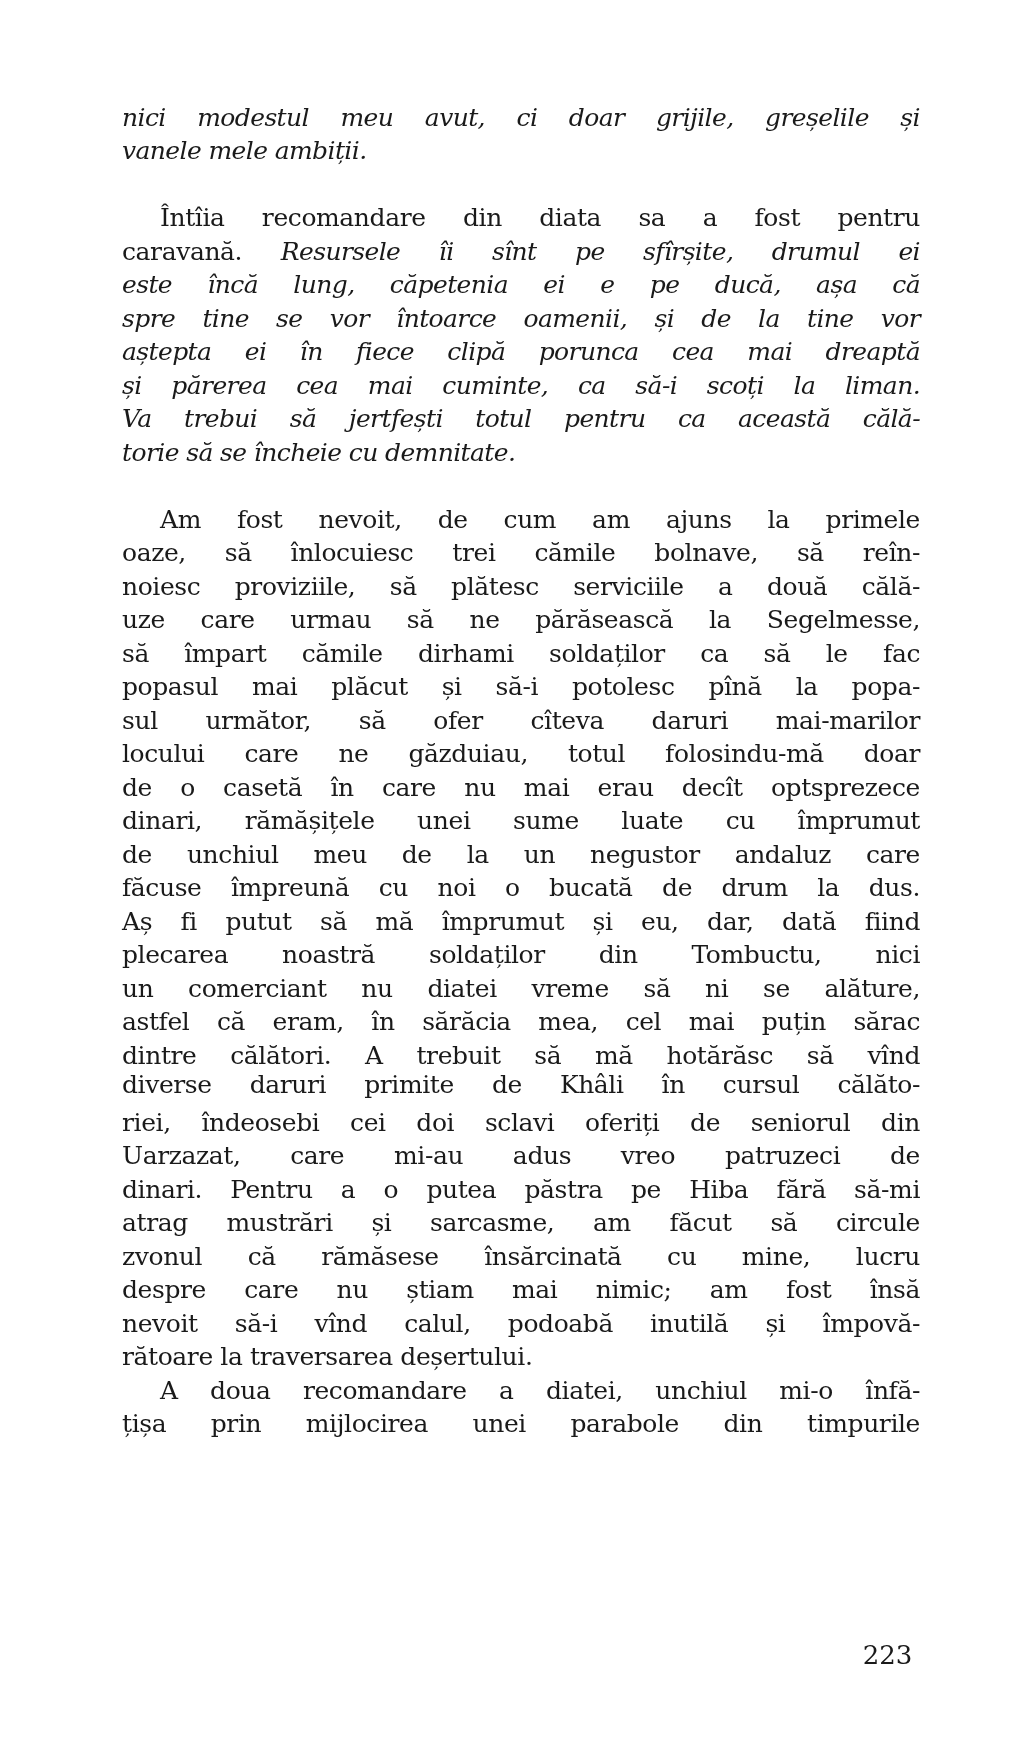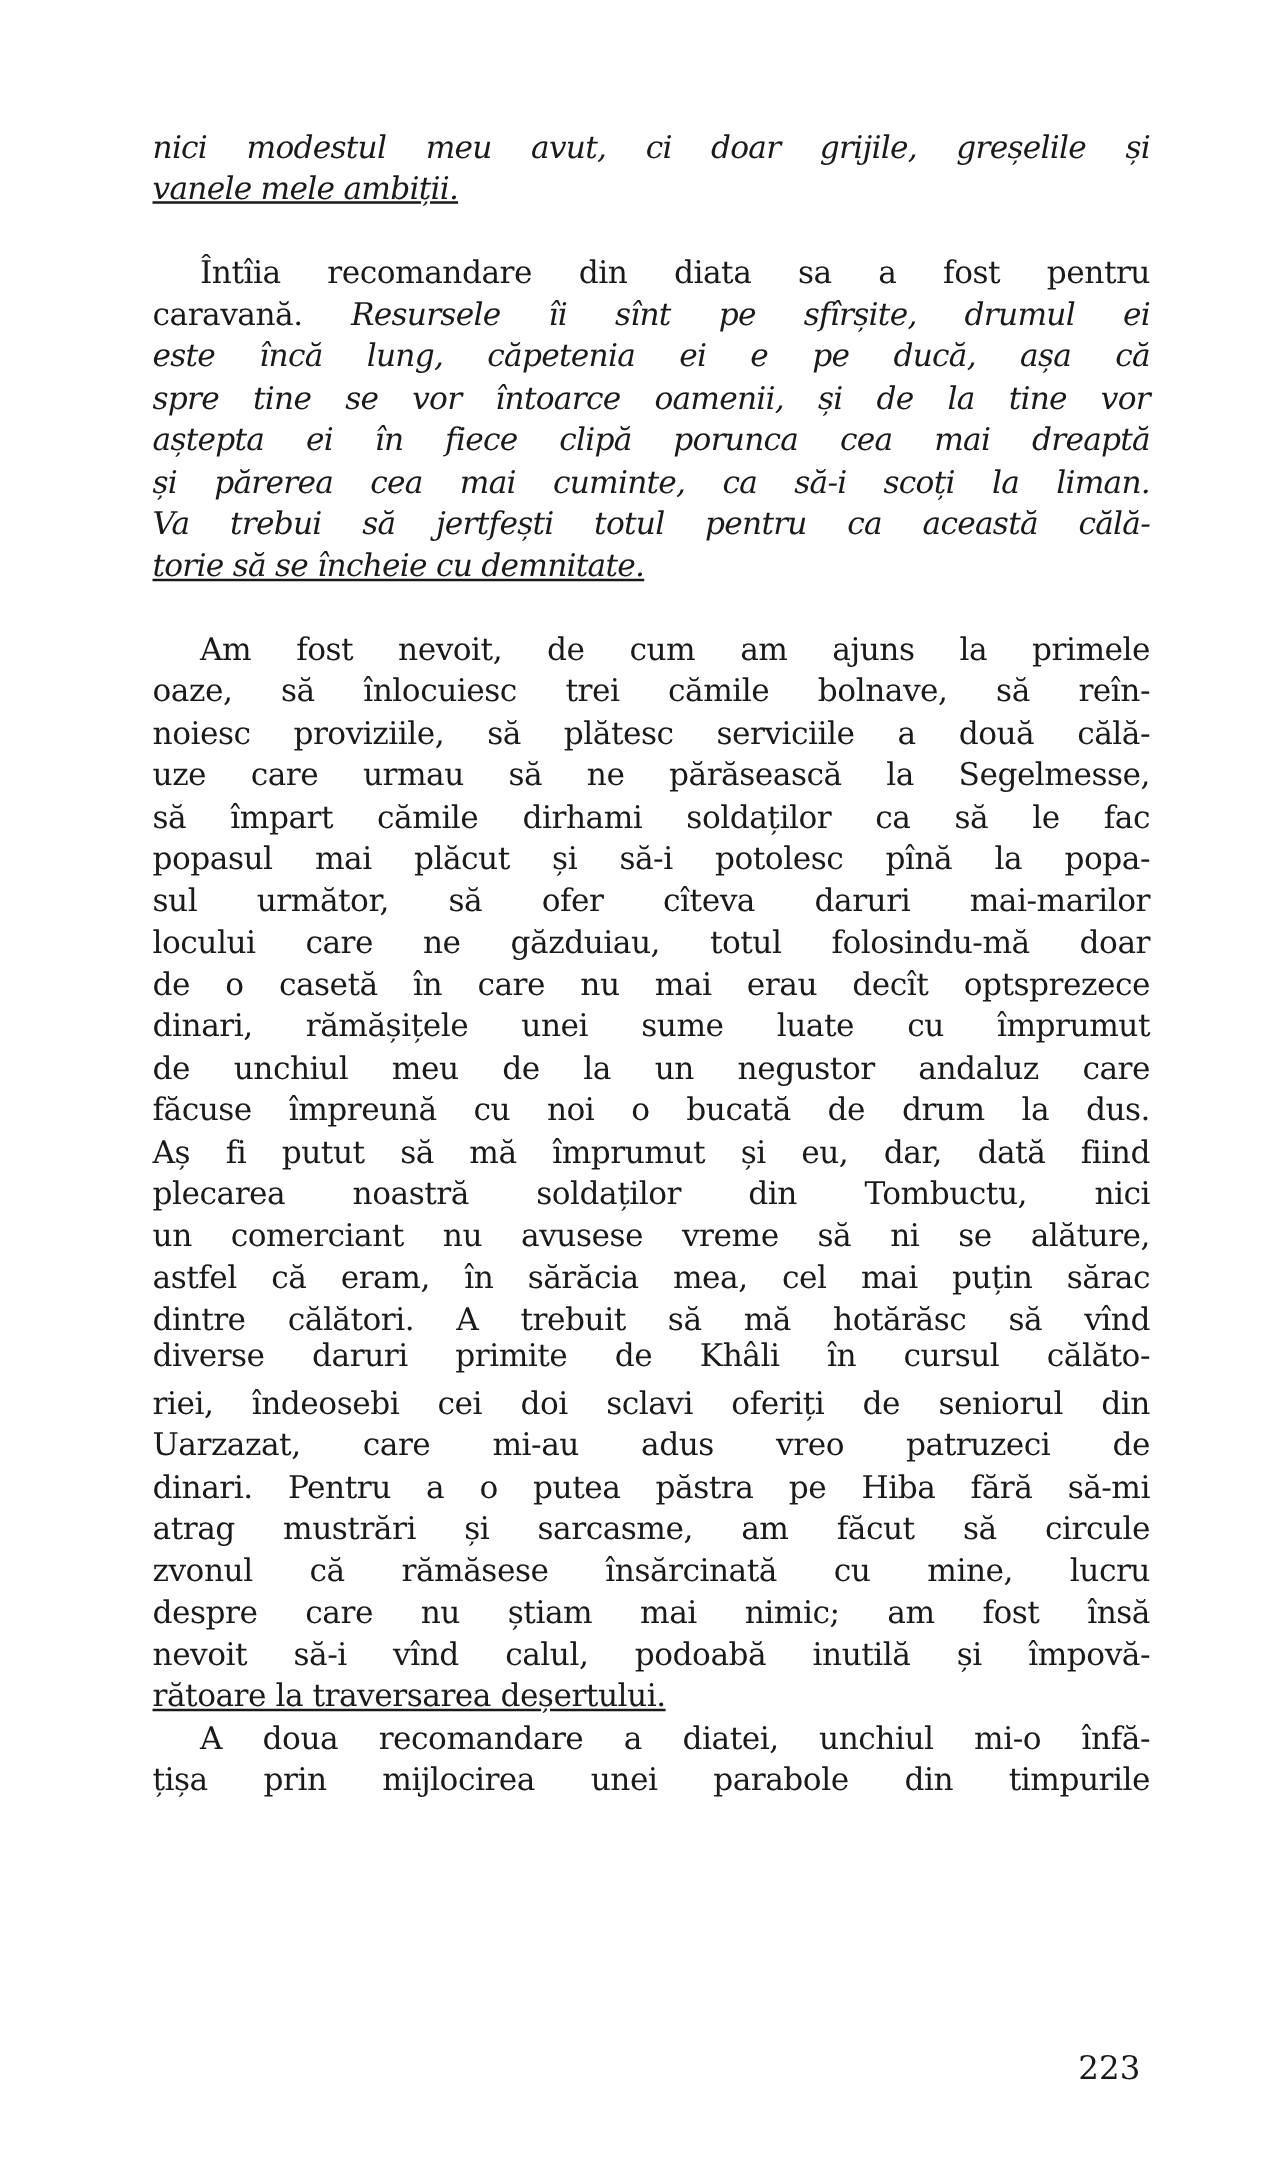--- a/index.html
+++ b/index.html
@@ -28,21 +28,20 @@
     height: 34px;
     font-size: 25px;
     line-height: 34px;
     white-space: nowrap;
     text-align: justify;
     text-align-last: justify;
     letter-spacing: -0.4px;
   }
   .line.last {
     text-align-last: left;
-    text-decoration: underline;
   }
   .line.indent {
     padding-left: 38px;
     width: 760px;
   }
   .it {
     font-style: italic;
     font-family: "DejaVu Serif", "Liberation Serif", serif;
     letter-spacing: -0.6px;
   }
@@ -81,21 +80,21 @@
   <div class="line" style="top:637px">să împart cămile dirhami soldaților ca să le fac</div>
   <div class="line" style="top:670px">popasul mai plăcut și să-i potolesc pînă la popa-</div>
   <div class="line" style="top:704px">sul următor, să ofer cîteva daruri mai-marilor</div>
   <div class="line" style="top:737px">locului care ne găzduiau, totul folosindu-mă doar</div>
   <div class="line" style="top:771px">de o casetă în care nu mai erau decît optsprezece</div>
   <div class="line" style="top:804px">dinari, rămășițele unei sume luate cu împrumut</div>
   <div class="line" style="top:838px">de unchiul meu de la un negustor andaluz care</div>
   <div class="line" style="top:871px">făcuse împreună cu noi o bucată de drum la dus.</div>
   <div class="line" style="top:905px">Aș fi putut să mă împrumut și eu, dar, dată fiind</div>
   <div class="line" style="top:938px">plecarea noastră soldaților din Tombuctu, nici</div>
-  <div class="line" style="top:972px">un comerciant nu avusese vreme să ni se alăture,</div>
+  <div class="line" style="top:972px">un comerciant nu diatei vreme să ni se alăture,</div>
   <div class="line" style="top:1005px">astfel că eram, în sărăcia mea, cel mai puțin sărac</div>
   <div class="line" style="top:1039px">dintre călători. A trebuit să mă hotărăsc să vînd</div>
   <div class="line" style="top:1068px">diverse daruri primite de Khâli în cursul călăto-</div>
   <div class="line" style="top:1106px">riei, îndeosebi cei doi sclavi oferiți de seniorul din</div>
   <div class="line" style="top:1139px">Uarzazat, care mi-au adus vreo patruzeci de</div>
   <div class="line" style="top:1173px">dinari. Pentru a o putea păstra pe Hiba fără să-mi</div>
   <div class="line" style="top:1206px">atrag mustrări și sarcasme, am făcut să circule</div>
   <div class="line" style="top:1240px">zvonul că rămăsese însărcinată cu mine, lucru</div>
   <div class="line" style="top:1273px">despre care nu știam mai nimic; am fost însă</div>
   <div class="line" style="top:1307px">nevoit să-i vînd calul, podoabă inutilă și împovă-</div>

